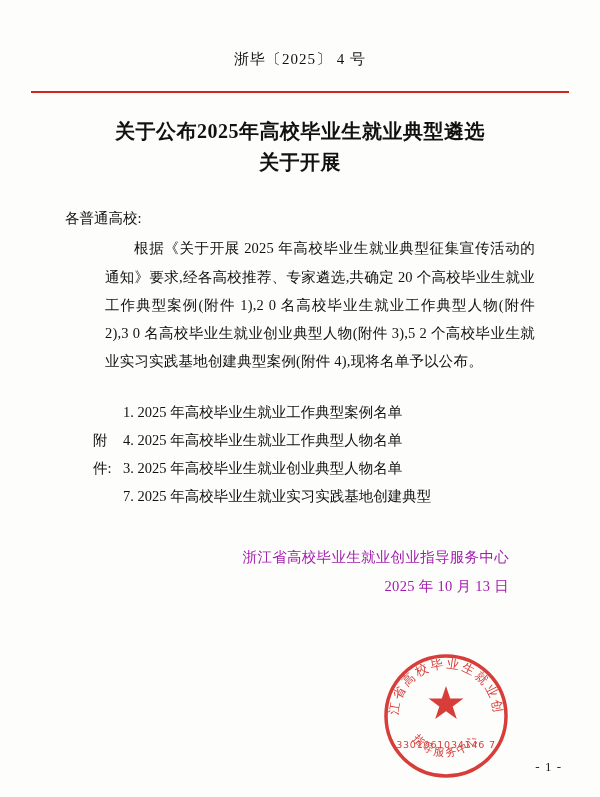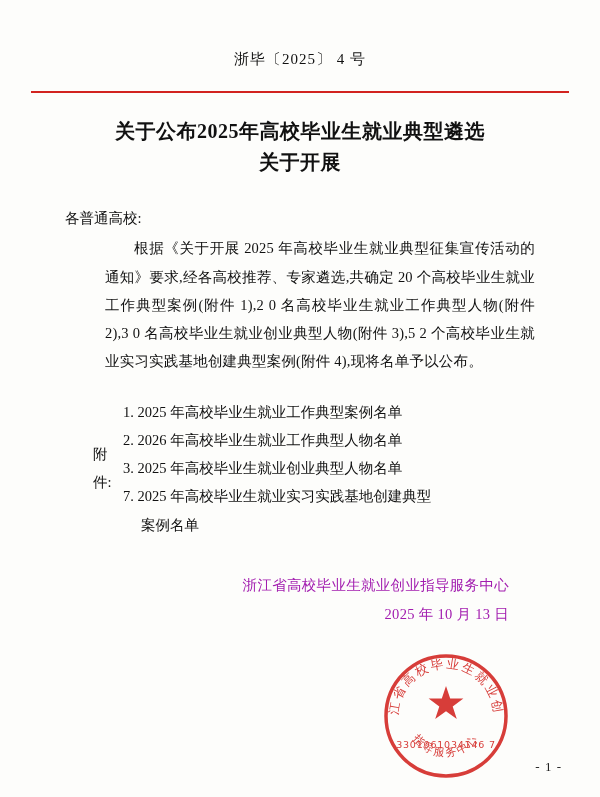--- a/index.html
+++ b/index.html
@@ -161,24 +161,23 @@
   </div>
 
   <div class="body-wrap">
     <div class="salutation">各普通高校:</div>
     <div class="para">根据《关于开展 2025 年高校毕业生就业典型征集宣传活动的通知》要求,经各高校推荐、专家遴选,共确定 20 个高校毕业生就业工作典型案例(附件 1),2 0 名高校毕业生就业工作典型人物(附件 2),3 0 名高校毕业生就业创业典型人物(附件 3),5 2 个高校毕业生就业实习实践基地创建典型案例(附件 4),现将名单予以公布。</div>
 
     <div class="attachments">
       <div class="attach-label">附件:</div>
       <div class="attach-list">
         <div class="attach-item">1. 2025 年高校毕业生就业工作典型案例名单</div>
-        <div class="attach-item">2. 2026 年高校毕业生就业工作典型人物名单</div>
+        <div class="attach-item">4. 2025 年高校毕业生就业工作典型人物名单</div>
         <div class="attach-item">3. 2025 年高校毕业生就业创业典型人物名单</div>
         <div class="attach-item">7. 2025 年高校毕业生就业实习实践基地创建典型</div>
-        <div class="attach-item cont">案例名单</div>
       </div>
     </div>
 
     <div class="signature">
       <div class="sig-org">浙江省高校毕业生就业创业指导服务中心</div>
       <div class="sig-date">2025 年 10 月 13 日</div>
     </div>
   </div>
 
   <div class="seal">

